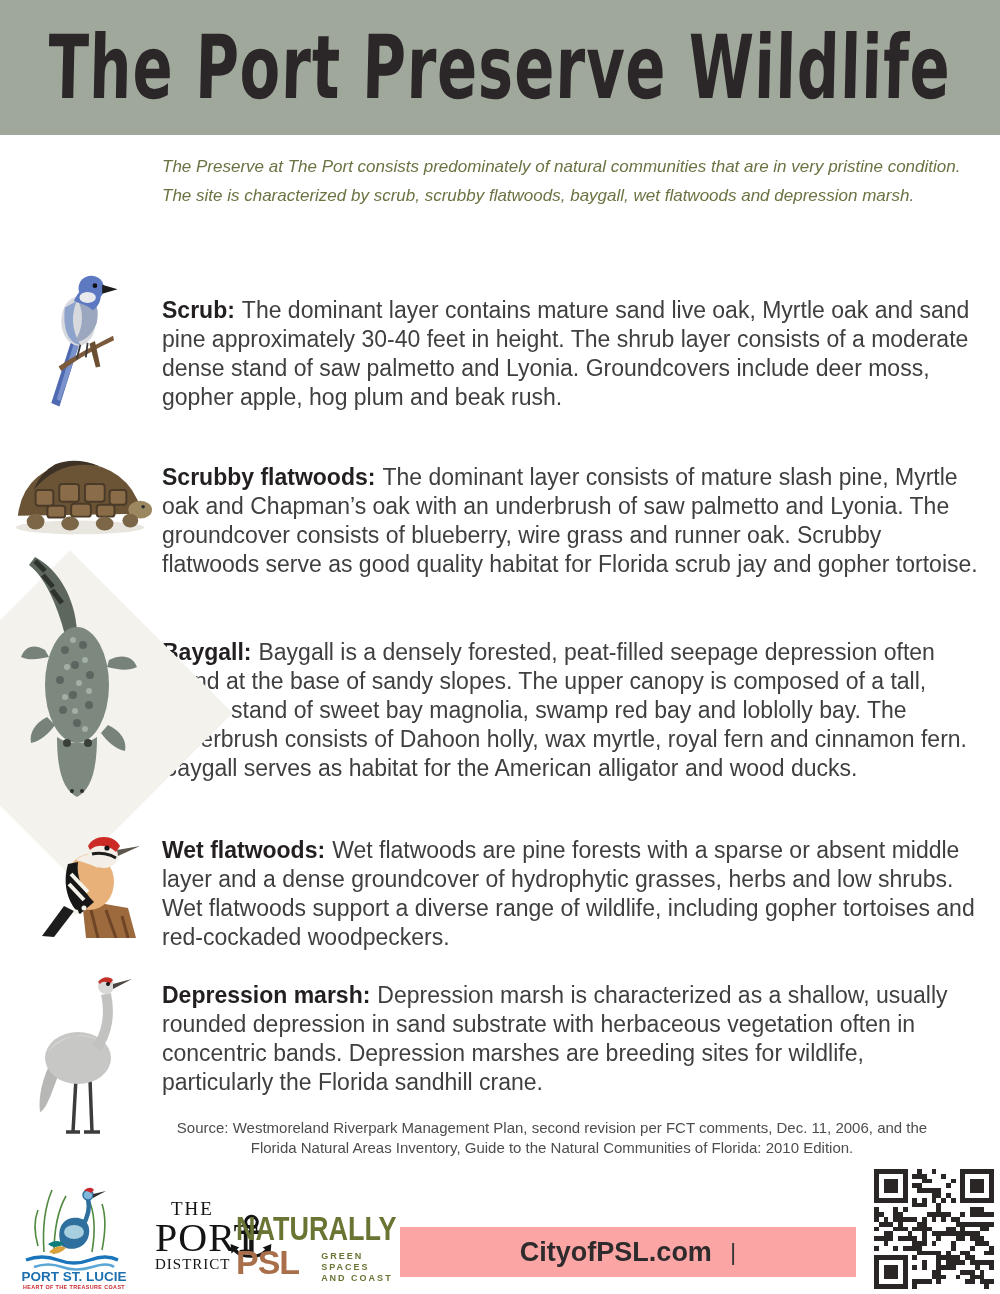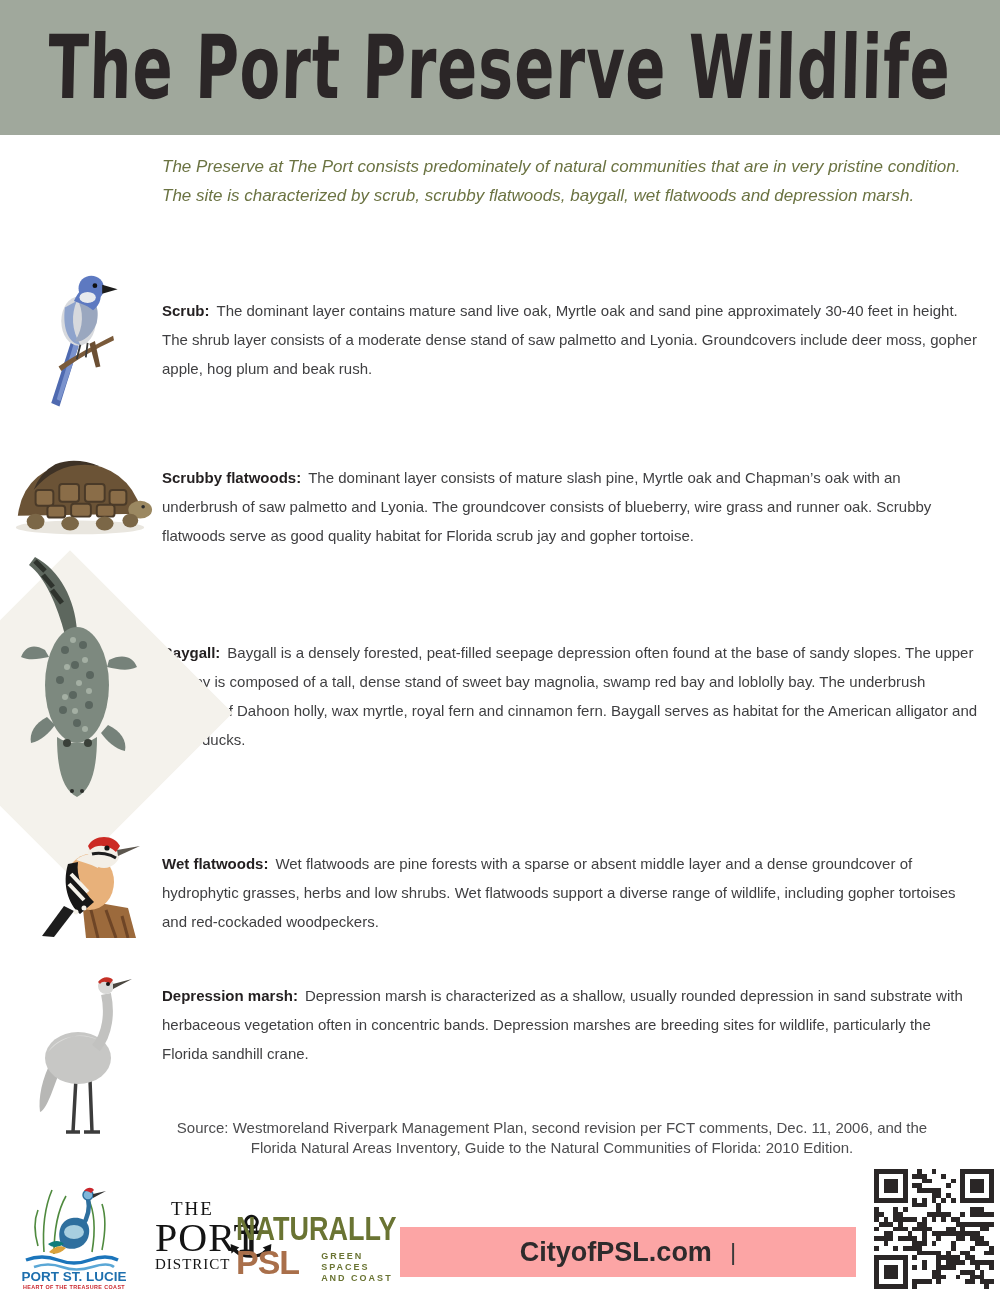--- a/index.html
+++ b/index.html
@@ -9,23 +9,23 @@
   
   .header { position:absolute; left:0; top:0; width:1000px; height:135px; background:#A0A89C;
             display:flex; align-items:center; justify-content:center; }
   .title { font-family:"DejaVu Sans", sans-serif; font-weight:bold; color:#2B2627;
            font-size:58px; letter-spacing:1px; transform:scale(1.02,1.52) skewX(-2deg);
            white-space:nowrap; }
 
   
   .intro { position:absolute; left:162px; top:152px; width:818px; font-style:italic;
            color:#6B7342; font-size:17px; line-height:29px; }
-  .sect { position:absolute; left:162px; width:818px; font-size:15px; line-height:29px; color:#3F3F41; }
+  .sect { position:absolute; left:162px; width:818px; font-size:23px; line-height:29px; color:#3F3F41; }
   .sect .h { font-weight:bold; color:#231F20; margin-right:7px; }
-  .s0 { top:296px; } .s1 { top:463px; } .s2 { top:638px; } .s3 { top:836px;margin-top:13px; } .s4 { top:981px; }
+  .s0 { top:296px; } .s1 { top:463px; } .s2 { top:638px; } .s3 { top:836px; } .s4 { top:981px; }
   .source { position:absolute; left:162px; top:1118px; width:780px; font-size:15px;
             line-height:19.5px; color:#4D4D4F;text-align:center; }
 
   
   .animal { position:absolute; z-index:2; }
   .a-jay       { left:24px;  top:252px; width:100px; height:170px; }
   .a-tortoise  { left:6px;   top:438px; width:148px; height:100px; }
   .a-gator     { left:5px;   top:545px; width:145px; height:255px; }
   .a-pecker    { left:24px;  top:816px; width:118px; height:122px; }
   .a-crane     { left:18px;  top:960px; width:118px; height:186px; }

